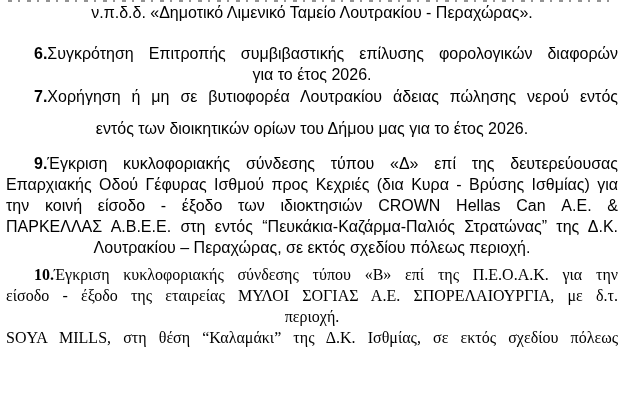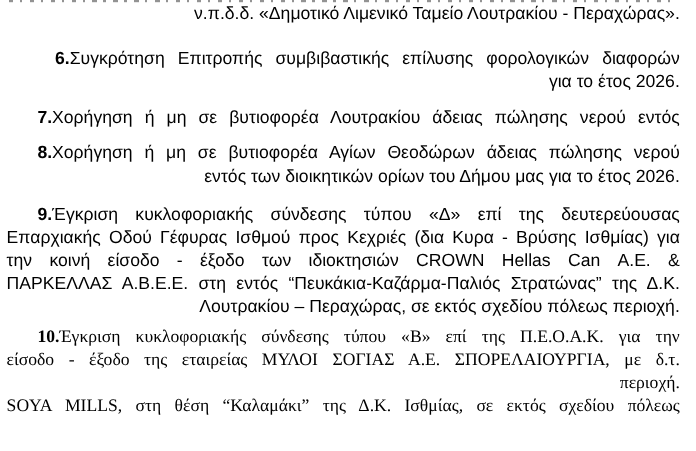--- a/index.html
+++ b/index.html
@@ -30,29 +30,29 @@
   .top-fragments {
     position: absolute;
     top: 0;
     left: 8px;
     width: 608px;
     height: 2px;
     background: repeating-linear-gradient(90deg, #3a3a3a 0 4px, transparent 4px 10px, #3a3a3a 10px 12px, transparent 12px 19px);
     opacity: 0.55;
   }
   .para { margin: 0; }
-  .m6  { margin-top: 20px; margin-left: 16px; }
-  .m7  { margin-top: 12px; }
+  .m6  { margin-top: 20px; }
+  .m7  { margin-top: 1px; }
   .m8  { margin-top: 11px; }
   .m9  { margin-top: 14px; }
   .m10 { margin-top: 6px; font-family: Liberation Serif, serif; }
   .line {
     display: block;
     height: 21px;
-    text-align: right;
+    text-align: center;
     white-space: pre-line;
   }
   
   .line.j {
     text-align: justify;
     text-align-last: justify;
   }
   
   .line.first {
     padding-left: 28px;
@@ -75,21 +75,20 @@
   <p class="para m6">
     <span class="line j first"><span class="num">6.</span><span>Συγκρότηση Επιτροπής συμβιβαστικής επίλυσης φορολογικών διαφορών</span></span>
     <span class="line">για το έτος 2026.</span>
   </p>
 
   <p class="para m7">
     <span class="line j first"><span class="num">7.</span><span>Χορήγηση ή μη σε βυτιοφορέα Λουτρακίου άδειας πώλησης νερού εντός</span></span>
   </p>
 
   <p class="para m8">
-    <span class="line j first"><span class="num">8.</span><span>Χορήγηση ή μη σε βυτιοφορέα Αγίων Θεοδώρων άδειας πώλησης νερού</span></span>
     <span class="line">εντός των διοικητικών ορίων του Δήμου μας για το έτος 2026.</span>
   </p>
 
   <p class="para m9">
     <span class="line j first"><span class="num">9.</span><span>Έγκριση κυκλοφοριακής σύνδεσης τύπου «Δ» επί της δευτερεύουσας</span></span>
     <span class="line j">Επαρχιακής Οδού Γέφυρας Ισθμού προς Κεχριές (δια Κυρα - Βρύσης Ισθμίας)  για</span>
     <span class="line j">την κοινή είσοδο - έξοδο  των ιδιοκτησιών CROWN Hellas Can Α.Ε. &amp;</span>
     <span class="line j">ΠΑΡΚΕΛΛΑΣ Α.Β.Ε.Ε. στη εντός “Πευκάκια-Καζάρμα-Παλιός Στρατώνας” της Δ.Κ.</span>
     <span class="line">Λουτρακίου – Περαχώρας, σε  εκτός σχεδίου πόλεως περιοχή.</span>
   </p>

